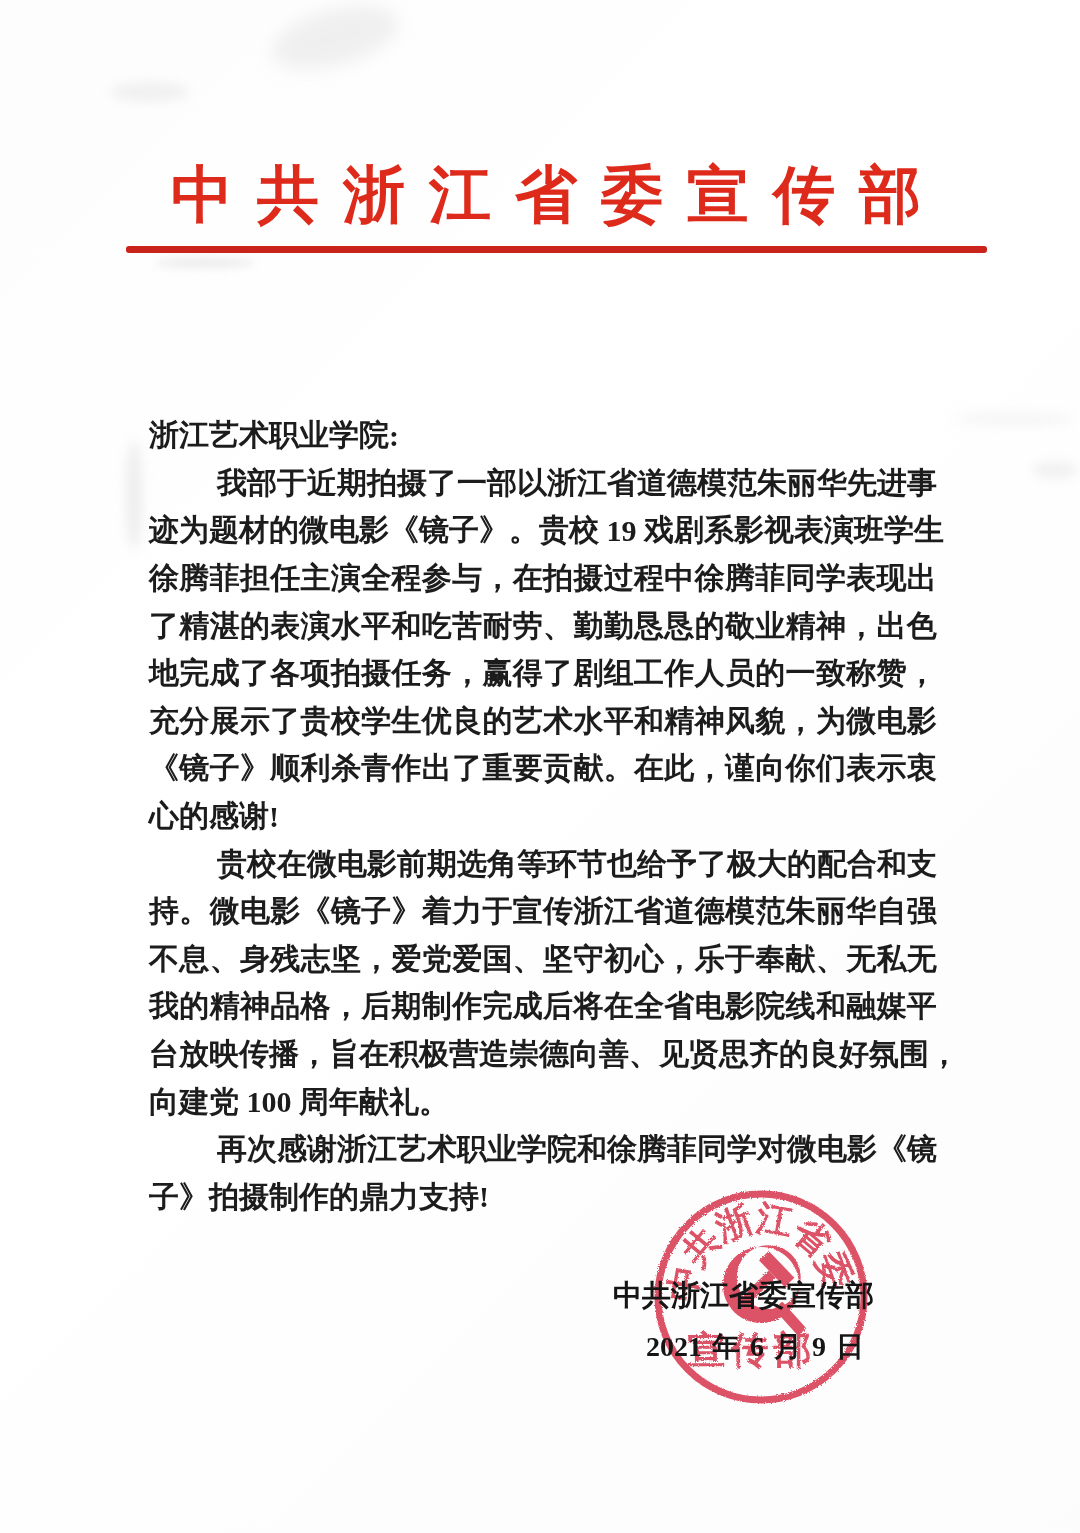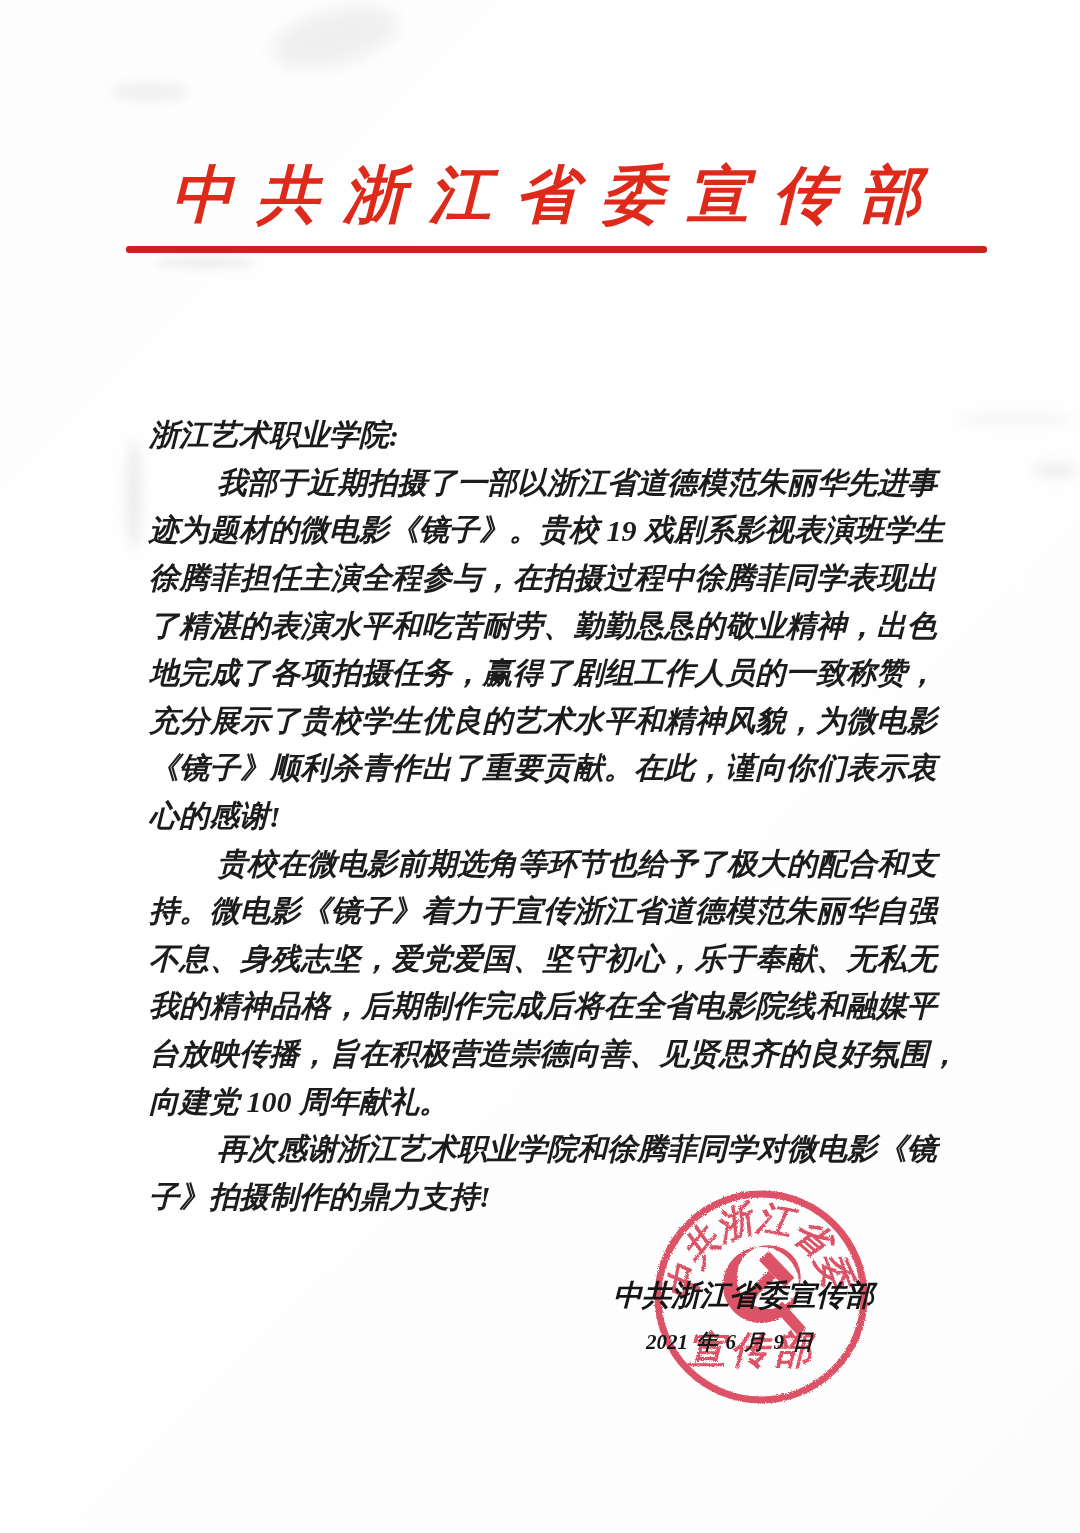--- a/index.html
+++ b/index.html
@@ -1,20 +1,19 @@
 <!DOCTYPE html>
 <html style="--letterhead_red: #de2a1b; --rule_red: #c9231b; --text_black: #1c1c1c; --seal_red: #d94056;"><head>
 <meta charset="utf-8">
 <style>
   html,body{margin:0;padding:0;background:#ffffff;}
   .page{
     position:relative;width:1080px;height:1533px;overflow:hidden;
     background:linear-gradient(135deg,#fdfdfd 0%,#ffffff 40%,#fcfcfc 100%);
     font-family:"Liberation Serif","DejaVu Serif",serif;
-    font-style:italic;
   }
   
   .sm{position:absolute;border-radius:50%;pointer-events:none;}
   .sm1{left:270px;top:10px;width:130px;height:55px;background:#d8d8d8;filter:blur(9px);opacity:.38;transform:rotate(-15deg);}
   .sm2{left:110px;top:82px;width:80px;height:20px;background:#dedede;filter:blur(6px);opacity:.42;}
   .sm3{left:155px;top:258px;width:100px;height:10px;background:#cfcfcf;filter:blur(4px);opacity:.38;}
   .sm4{left:126px;top:440px;width:16px;height:110px;background:#d5d5d5;filter:blur(6px);opacity:.42;}
   .sm5{left:1032px;top:462px;width:46px;height:16px;background:#d9d9d9;filter:blur(6px);opacity:.38;}
   .sm6{left:955px;top:412px;width:120px;height:14px;background:#e2e2e2;filter:blur(6px);opacity:.30;}
 
@@ -39,21 +38,21 @@
   .line{height:47.6px;display:flex;align-items:center;}
   .line.fill{justify-content:space-between;}
   .line .ind{flex:0 0 68px;}
   .line .ch{flex:0 0 auto;white-space:pre;}
   .signature{
     position:absolute;left:613px;top:1278px;line-height:1.2;
     font-size:29px;font-weight:600;color:#151515;z-index:5;white-space:nowrap;
   }
   .sig-date{
     position:absolute;left:646px;top:1330px;line-height:1.2;
-    font-size:21px;font-weight:600;color:#151515;z-index:5;white-space:nowrap;
+    font-size:28px;font-weight:600;color:#151515;z-index:5;white-space:nowrap;
     word-spacing:3px;
   }
   .seal{position:absolute;left:641px;top:1177px;width:240px;height:240px;z-index:3;}
   .seal-ink{opacity:.9;}
   .seal-ring{fill:none;stroke:var(--seal_red);stroke-width:7px;}
   .arc-ch{font-family:"Liberation Serif",serif;font-size:36px;font-weight:bold;fill:var(--seal_red);}
   .seal-bottom{font-family:"Liberation Serif",serif;font-size:38px;font-weight:bold;fill:var(--seal_red);letter-spacing:5px;}
   .emblem{fill:var(--seal_red);}
 </style>
 </head>

